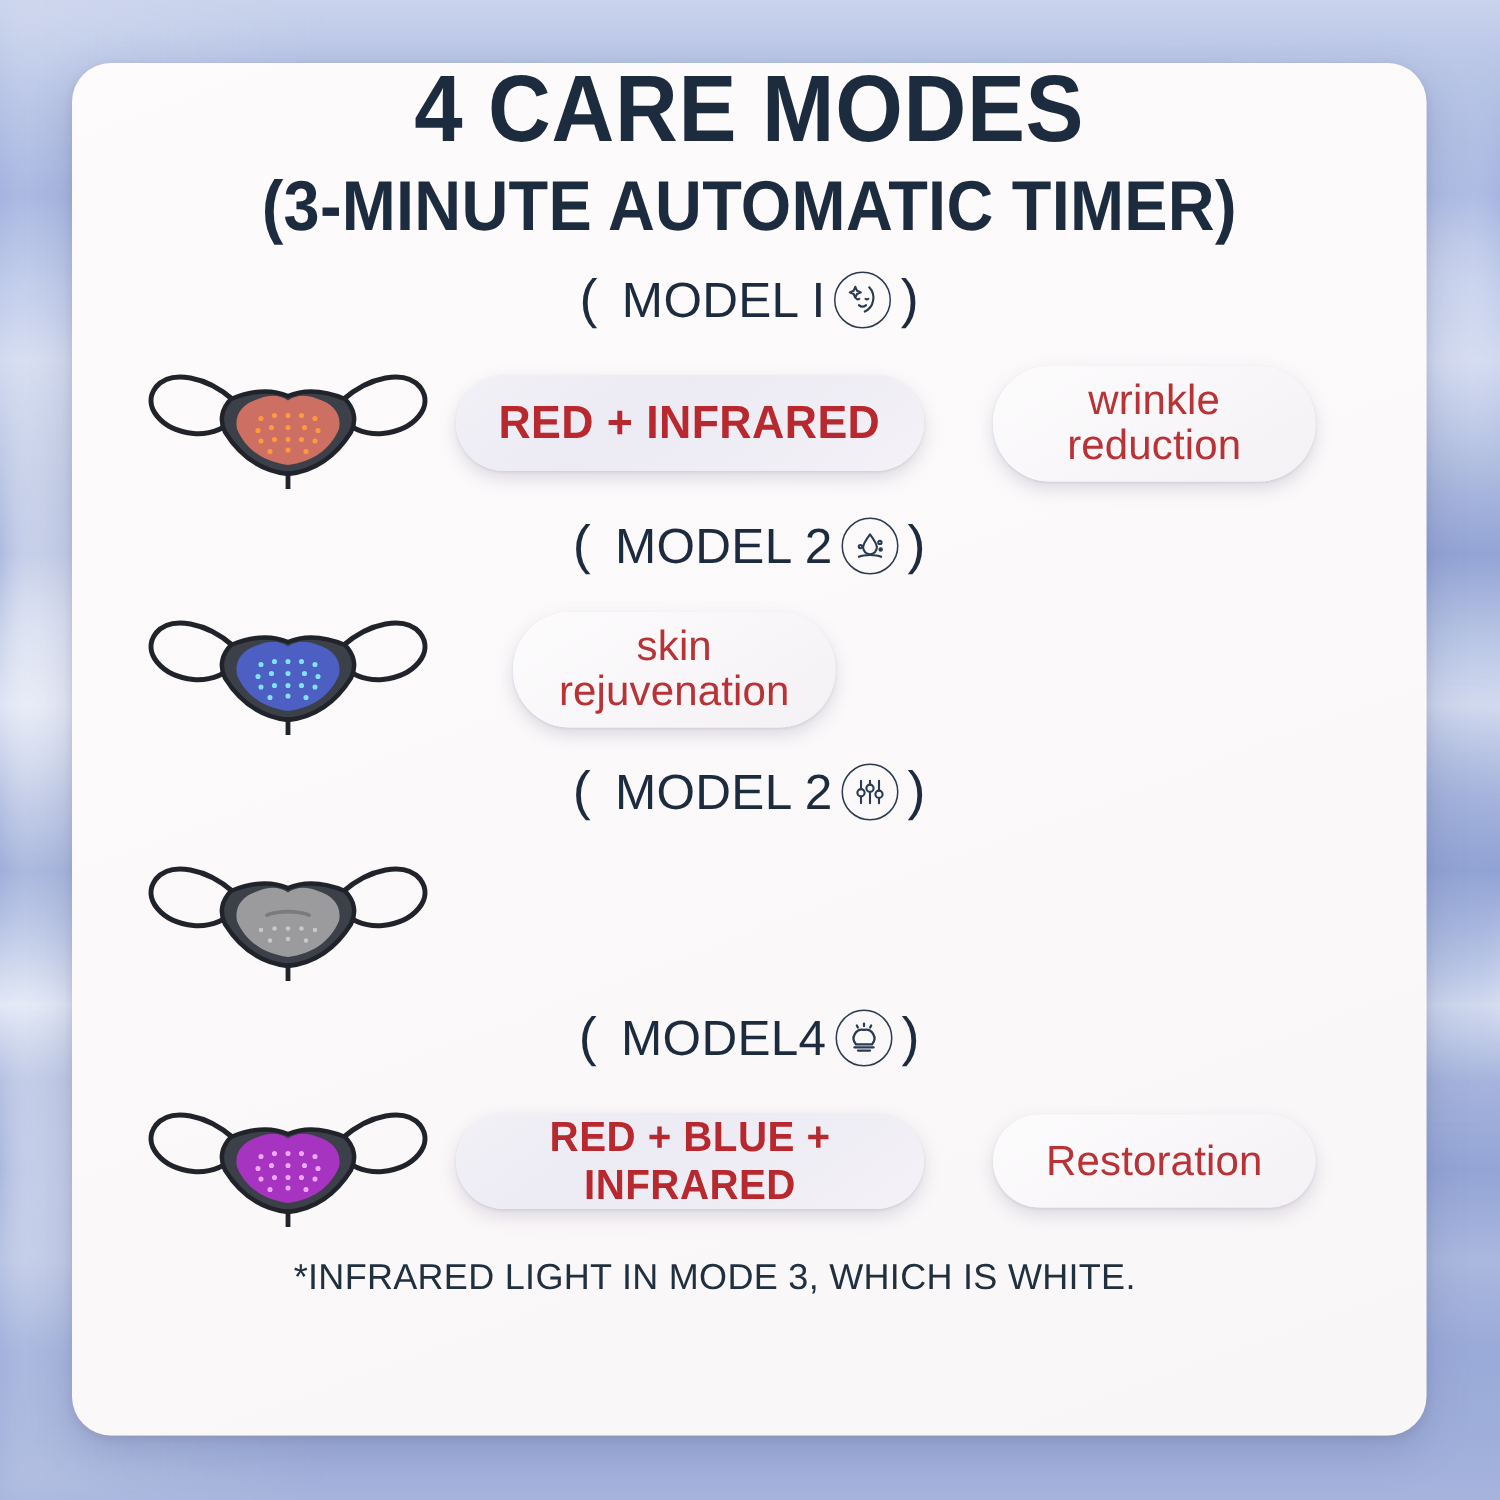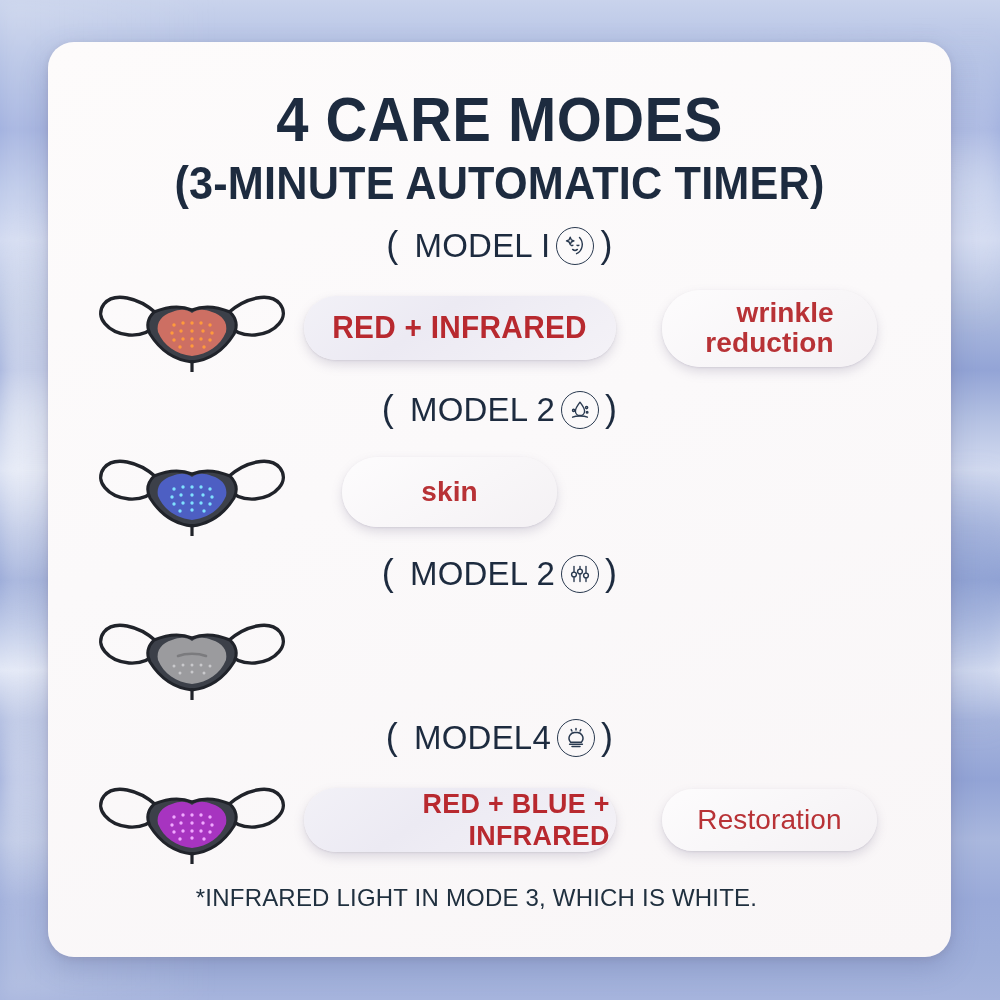--- a/index.html
+++ b/index.html
@@ -64,21 +64,20 @@
     height: 915px;
     background: linear-gradient(160deg, #fdfbfb 0%, #fbf9fa 45%, #f9f6f7 100%);
     border-radius: 26px;
     box-shadow: 0 10px 28px rgba(90,100,150,.28), 0 2px 6px rgba(120,100,110,.18);
     overflow: hidden;
   }
 
   
   .title-block {
     text-align: center;
-    padding-top: 46px;
   }
   .title-main {
     font-family: "Liberation Sans Narrow", "Liberation Sans", sans-serif;
     font-weight: bold;
     font-size: 63px;
     letter-spacing: 0.5px;
     color: #1d2b3f;
     line-height: 1.0;
     transform: scaleX(0.92);
   }
@@ -137,21 +136,21 @@
     justify-content: center;
   }
 
   .pill {
     background: linear-gradient(145deg, #f2f1f7 0%, #eceaf3 40%, #f4f2f7 100%);
     border-radius: 38px;
     box-shadow: 0 5px 11px rgba(120,110,140,.22), 0 1px 2px rgba(120,110,140,.16);
     display: flex;
     align-items: center;
     justify-content: center;
-    text-align: right;
+    text-align: center;
   }
 
   .mode-pill {
     flex: 0 0 auto;
     width: 312px;
     height: 64px;
     margin-left: 8px;
   }
   .mode-pill .ptxt {
     font-family: "Liberation Sans Narrow", "Liberation Sans", sans-serif;
@@ -170,21 +169,21 @@
     margin-left: 46px;
     padding: 8px 10px;
     background: linear-gradient(150deg, #fdfcfd 0%, #f8f6f8 55%, #f4f1f4 100%);
   }
   .benefit-pill .ptxt {
     color: #b83236;
     font-size: 28px;
     line-height: 1.08;
     letter-spacing: .1px;
   }
-  .benefit-pill.two-line { min-height: 70px; font-weight: bold; }
+  .benefit-pill.two-line { min-height: 70px; }
 
   .footnote {
     text-align: center;
     padding: 8px 46px 0 0;
     color: #20303f;
     font-size: 24px;
     letter-spacing: .2px;
   }
 </style>
 </head>
@@ -323,20 +322,21 @@
             <circle cx="86" cy="67" r="1.7"></circle>
               <circle cx="98" cy="66" r="1.7"></circle>
               <circle cx="110" cy="67" r="1.7"></circle>
           </g>
           <rect x="96.4" y="80" width="3.2" height="12" fill="#20232a"></rect>
         </svg>
       </div>
       <div class="pill benefit-pill two-line">
         <span class="ptxt">
           <span>skin</span><br>
+          <span>rejuvenation</span>
         </span>
       </div>
     </div>
 
     <div class="model-label">
       <span class="paren">(</span>
       <span class="mtext">MODEL 2</span>
       <span class="mode-icon">
         <svg width="26" height="26" viewBox="0 0 26 26">
           <g fill="none" stroke="#2a3a50" stroke-width="1.4" stroke-linecap="round">

